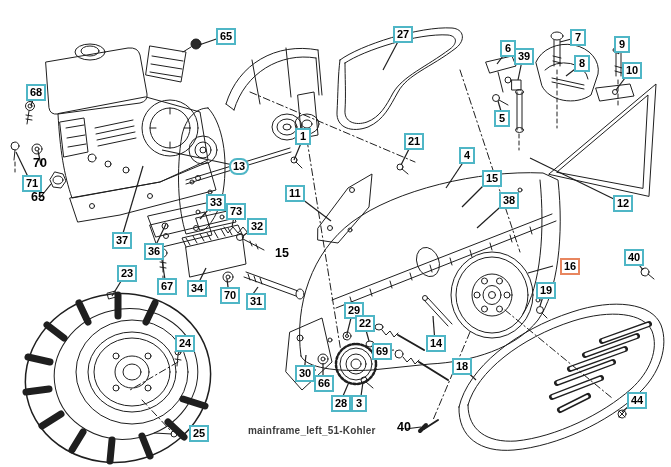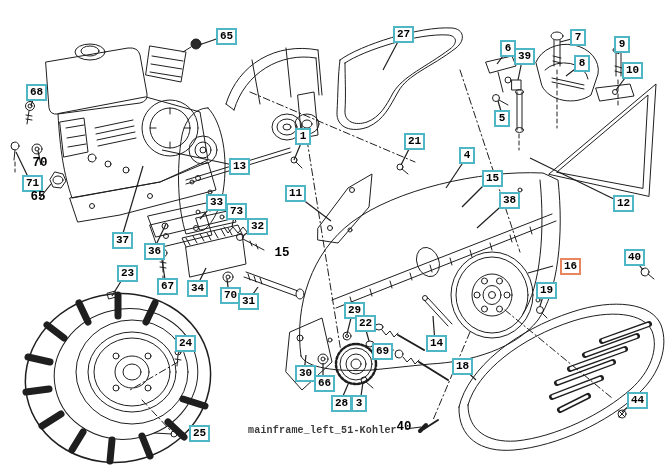--- a/index.html
+++ b/index.html
@@ -1,20 +1,20 @@
 <!DOCTYPE html>
 <html style="--teal: #4fb6c6; --hl: #e8865f; --ink: #1f1f1f; --bg: #ffffff;"><head>
 <meta charset="utf-8">
 <style>
   :root{
     --teal:#4fb6c6; --hl:#e8865f; --ink:#1f1f1f; --bg:#ffffff;
   }
   html,body{margin:0;padding:0;background:#fff;}
   #stage{position:relative;width:671px;height:467px;background:var(--bg);overflow:hidden;
-         font-family:Liberation Mono, monospace;}
+         font-family:Liberation Sans, sans-serif;}
   #artwork,#leaders{position:absolute;left:0;top:0;}
   #artwork path,#artwork line,#artwork ellipse,#artwork circle,#artwork polyline,#artwork polygon,#artwork rect{
     vector-effect:non-scaling-stroke;
   }
   .callout{
     position:absolute; box-sizing:border-box; min-width:16px; height:17px;
     background:#fff; border:2px solid var(--teal); color:#000;
     font-weight:bold; font-size:11px; line-height:13px; text-align:center;
     padding:0 2px; z-index:3; cursor:pointer;
   }
@@ -320,40 +320,40 @@
       <div class="callout" style="left: 393px; top: 26px;">27</div>
       <div class="callout" style="left: 500px; top: 40px;">6</div>
       <div class="callout" style="left: 514px; top: 48px;">39</div>
       <div class="callout" style="left: 570px; top: 29px;">7</div>
       <div class="callout" style="left: 574px; top: 55px;">8</div>
       <div class="callout" style="left: 614px; top: 36px;">9</div>
       <div class="callout" style="left: 622px; top: 62px;">10</div>
       <div class="callout" style="left: 494px; top: 110px;">5</div>
       <div class="callout" style="left: 295px; top: 128px;">1</div>
       <div class="callout" style="left: 404px; top: 133px;">21</div>
-      <div class="callout" style="left: 229px; top: 158px;">13</div>
+      <div class="callout" style="left: 229px; top: 158px; border-radius: 8px;">13</div>
       <div class="callout" style="left: 459px; top: 147px;">4</div>
       <div class="callout" style="left: 482px; top: 170px;">15</div>
       <div class="callout" style="left: 499px; top: 192px;">38</div>
       <div class="callout" style="left: 613px; top: 195px;">12</div>
       <div class="callout" style="left: 22px; top: 175px;">71</div>
       <div class="callout" style="left: 285px; top: 185px;">11</div>
       <div class="callout" style="left: 206px; top: 194px;">33</div>
       <div class="callout" style="left: 226px; top: 203px;">73</div>
       <div class="callout" style="left: 247px; top: 218px;">32</div>
       <div class="callout" style="left: 112px; top: 232px;">37</div>
       <div class="callout" style="left: 144px; top: 243px;">36</div>
       <div class="callout highlight" style="left: 560px; top: 258px;">16</div>
       <div class="callout" style="left: 624px; top: 249px;">40</div>
       <div class="callout" style="left: 117px; top: 265px;">23</div>
       <div class="callout" style="left: 157px; top: 278px;">67</div>
       <div class="callout" style="left: 187px; top: 280px;">34</div>
       <div class="callout" style="left: 220px; top: 287px;">70</div>
       <div class="callout" style="left: 536px; top: 282px;">19</div>
-      <div class="callout" style="left: 238px; top: 293px; text-align: center;">31</div>
+      <div class="callout" style="left: 246px; top: 293px; text-align: center;">31</div>
       <div class="callout" style="left: 344px; top: 302px;">29</div>
       <div class="callout" style="left: 355px; top: 315px;">22</div>
       <div class="callout" style="left: 175px; top: 335px;">24</div>
       <div class="callout" style="left: 372px; top: 343px;">69</div>
       <div class="callout" style="left: 426px; top: 335px;">14</div>
       <div class="callout" style="left: 452px; top: 358px;">18</div>
       <div class="callout" style="left: 295px; top: 365px;">30</div>
       <div class="callout" style="left: 314px; top: 375px;">66</div>
       <div class="callout" style="left: 331px; top: 395px;">28</div>
       <div class="callout" style="left: 351px; top: 395px;">3</div>

